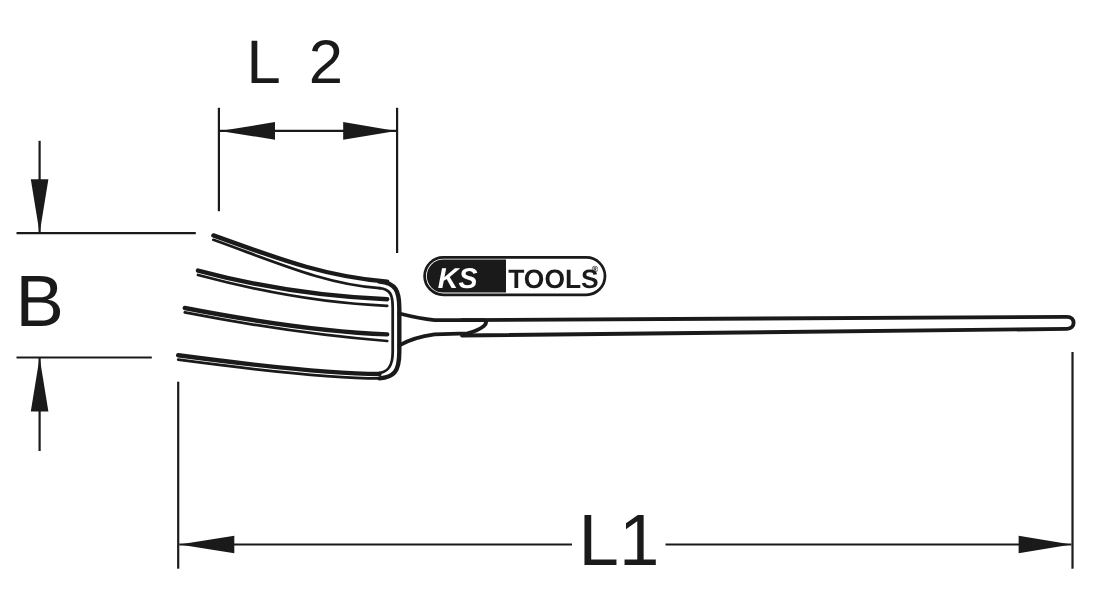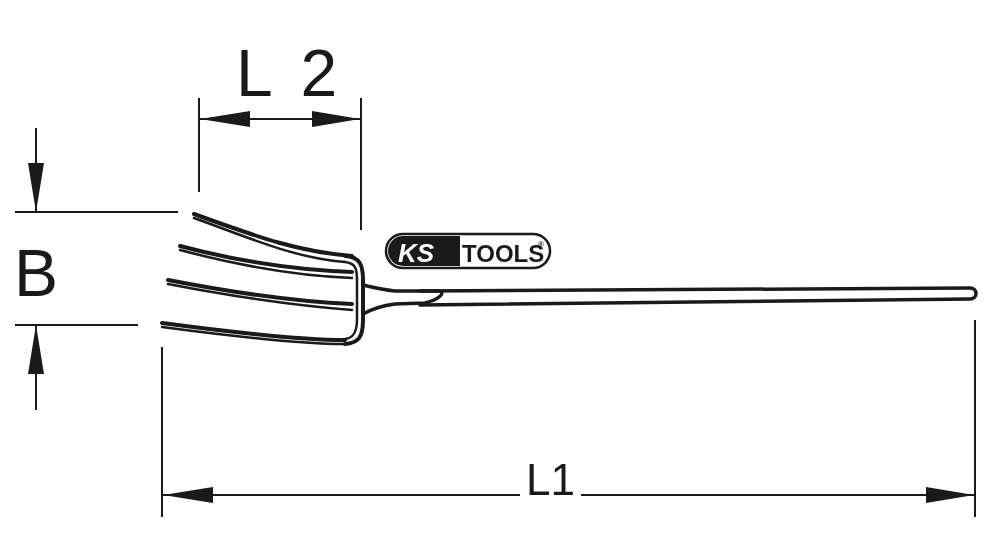--- a/index.html
+++ b/index.html
@@ -5,23 +5,23 @@
     html, body { margin: 0; padding: 0; background: #ffffff; }
     body { width: 1000px; height: 549px; overflow: hidden; position: relative; }
     #canvas { position: absolute; left: 0; top: 0; width: 1000px; height: 549px; }
     .dim-label {
       position: absolute;
       font-family: "Liberation Sans", "DejaVu Sans", sans-serif;
       color: #1a1a1a;
       line-height: 1;
       background: transparent;
     }
-    #label-l2 { left: 236px; top: 28px; font-size: 66px; letter-spacing: 6px; margin-top: 12px; }
+    #label-l2 { left: 224px; top: 28px; font-size: 56px; letter-spacing: 6px; }
     #label-b  { left: 14px;  top: 240px; font-size: 66px; }
-    #label-l1 { left: 520px; top: 458px; font-size: 44px; padding: 0 6px; background: #ffffff; }
+    #label-l1 { left: 520px; top: 458px; font-size: 66px; padding: 0 6px; background: #ffffff; }
     .logo-text {
       font-family: "Liberation Sans", "DejaVu Sans", sans-serif;
       font-weight: bold;
     }
   </style>
 </head>
 <body>
 
 <svg id="canvas" viewBox="0 0 1000 549" xmlns="http://www.w3.org/2000/svg">
   <defs>

